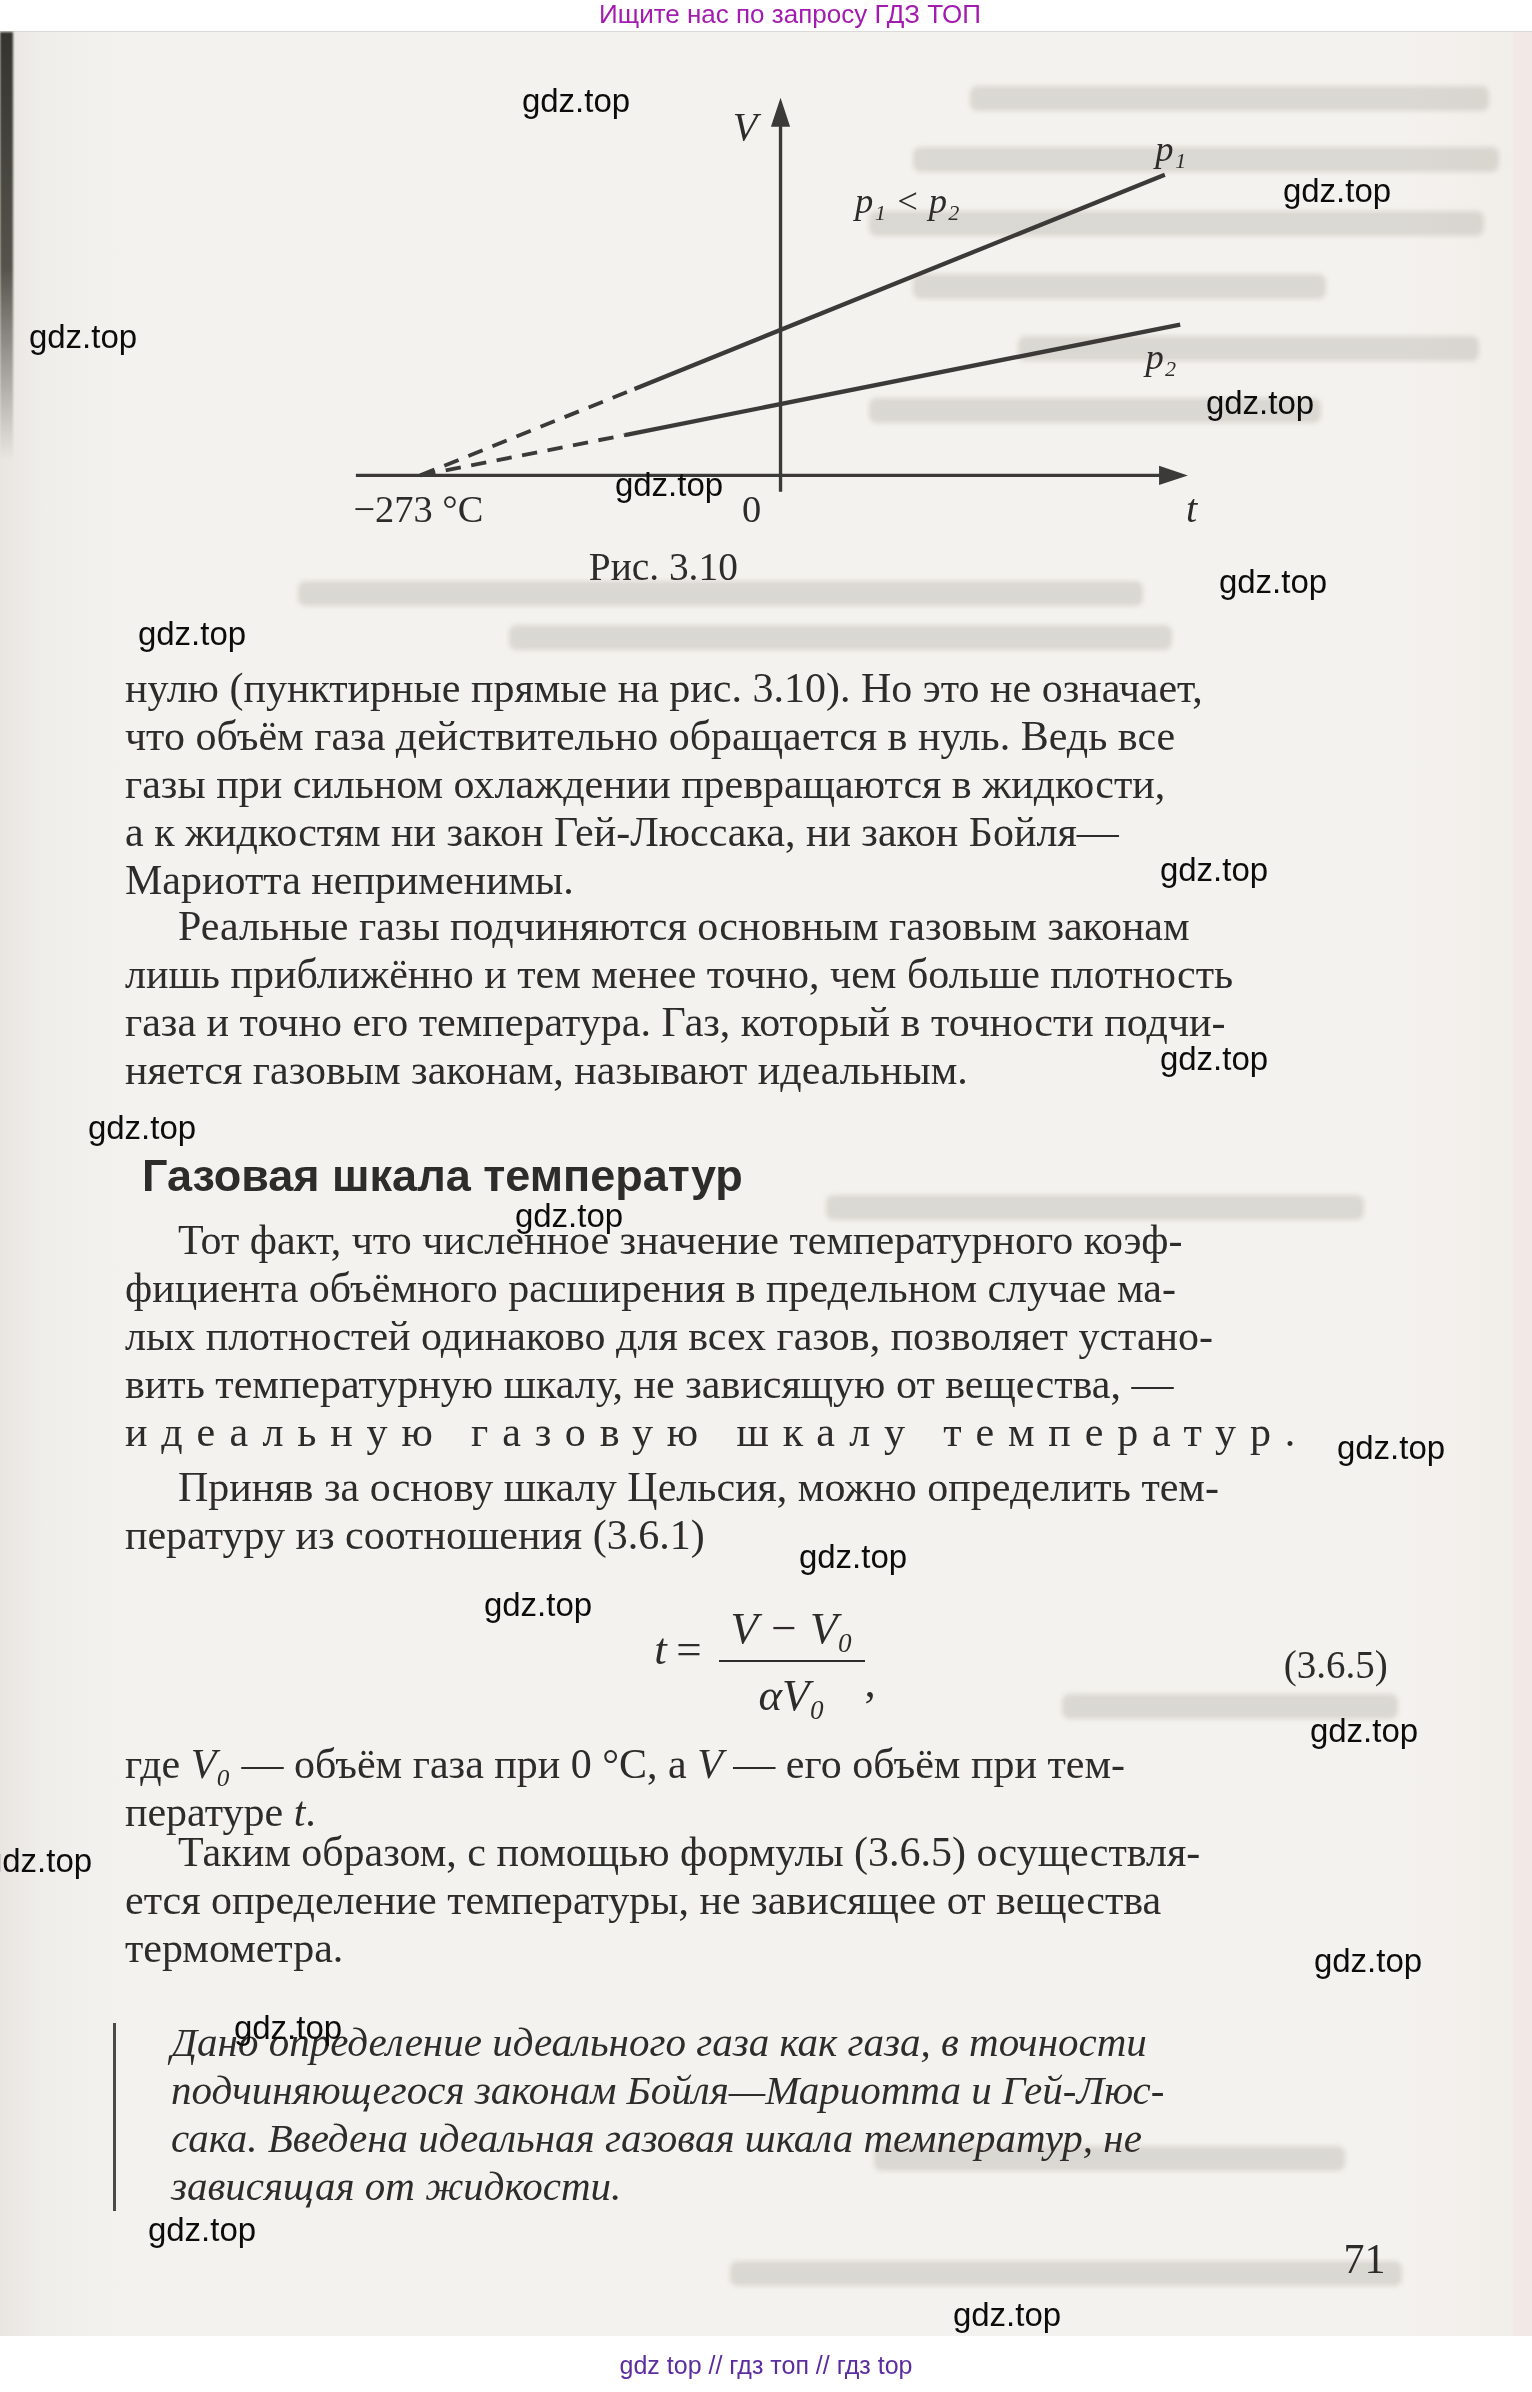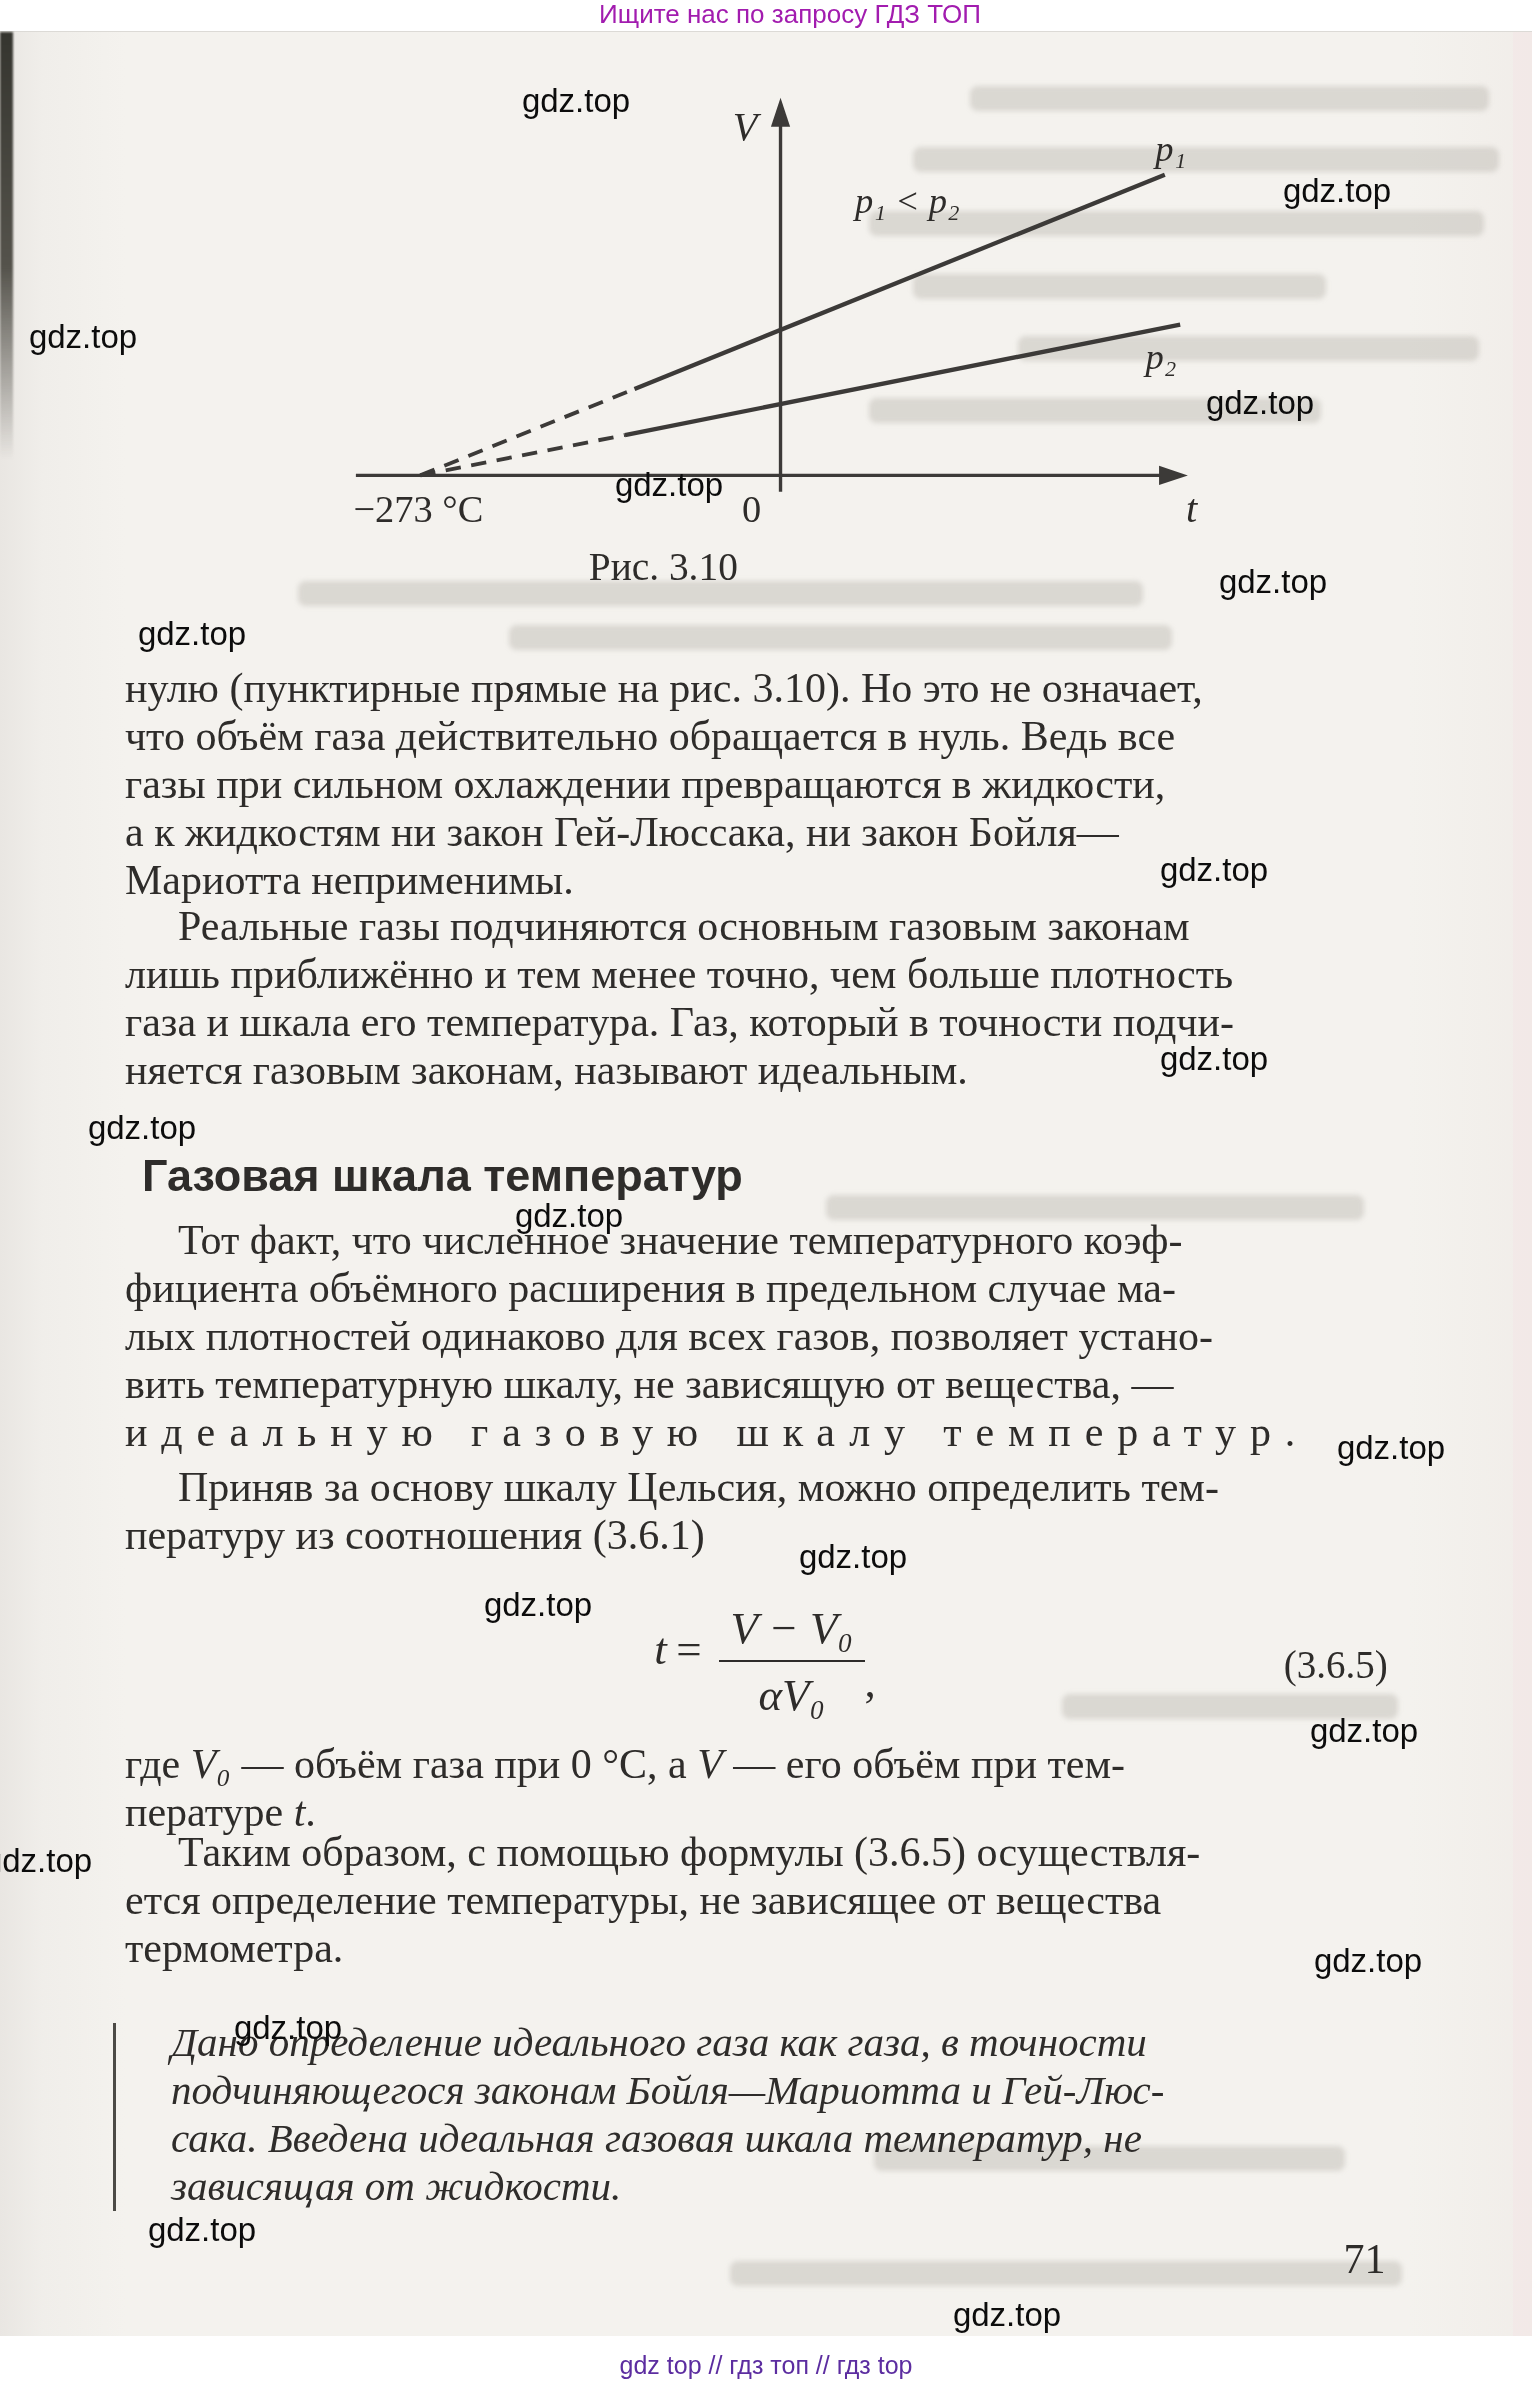--- a/index.html
+++ b/index.html
@@ -114,21 +114,21 @@
     <div class="para p1">
         <div class="ln"><span>нулю (пунктирные прямые на рис. 3.10). Но это не означает,</span></div>
         <div class="ln"><span>что объём газа действительно обращается в нуль. Ведь все</span></div>
         <div class="ln"><span>газы при сильном охлаждении превращаются в жидкости,</span></div>
         <div class="ln"><span>а к жидкостям ни закон Гей-Люссака, ни закон Бойля—</span></div>
         <div class="ln"><span>Мариотта неприменимы.</span></div>
       </div>
     <div class="para p2 indent">
         <div class="ln"><span>Реальные газы подчиняются основным газовым законам</span></div>
         <div class="ln"><span>лишь приближённо и тем менее точно, чем больше плотность</span></div>
-        <div class="ln"><span>газа и шкала его температура. </span><span class="s-b">Газ, который в точности подчи-</span></div>
+        <div class="ln"><span>газа и точно его температура. </span><span class="s-b">Газ, который в точности подчи-</span></div>
         <div class="ln"><span class="s-b">няется газовым законам, называют идеальным.</span></div>
       </div>
 
     <div class="heading">Газовая шкала температур</div>
 
     <div class="para p3 indent">
         <div class="ln"><span>Тот факт, что численное значение температурного коэф-</span></div>
         <div class="ln"><span>фициента объёмного расширения в предельном случае ма-</span></div>
         <div class="ln"><span>лых плотностей одинаково для всех газов, позволяет устано-</span></div>
         <div class="ln"><span>вить температурную шкалу, не зависящую от вещества, —</span></div>

